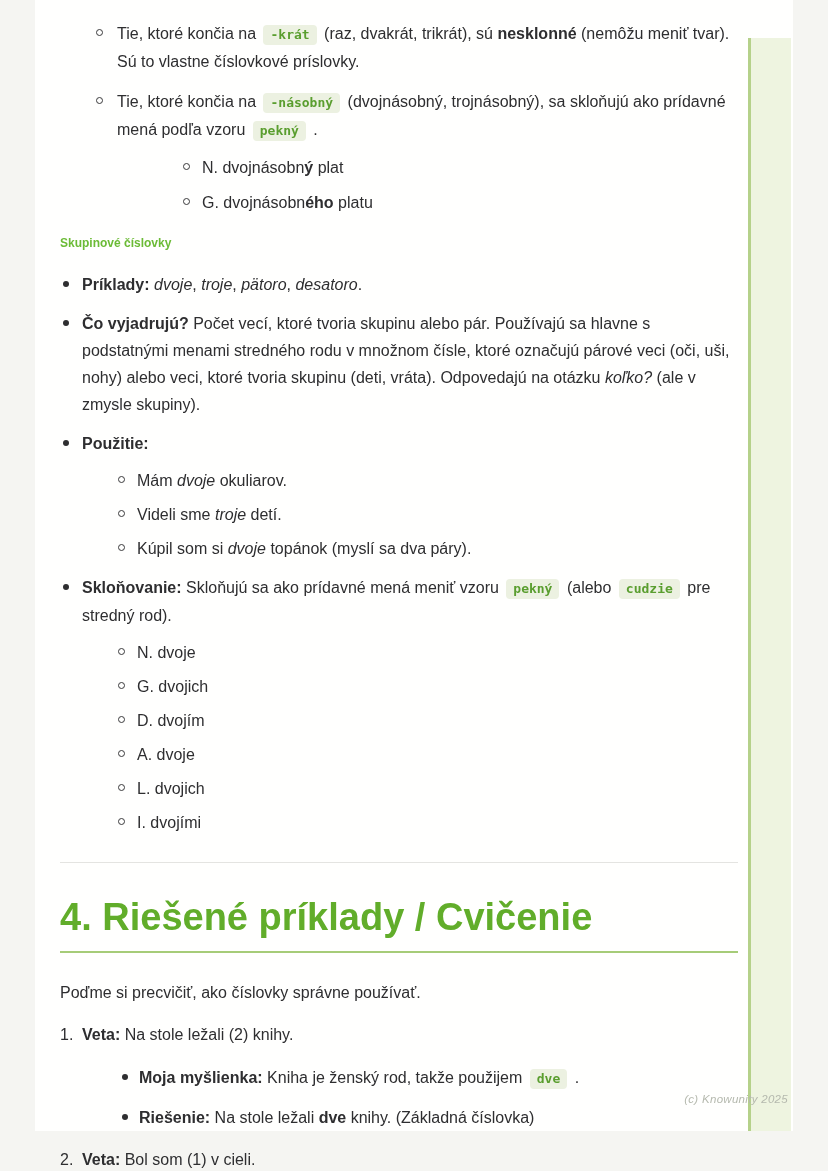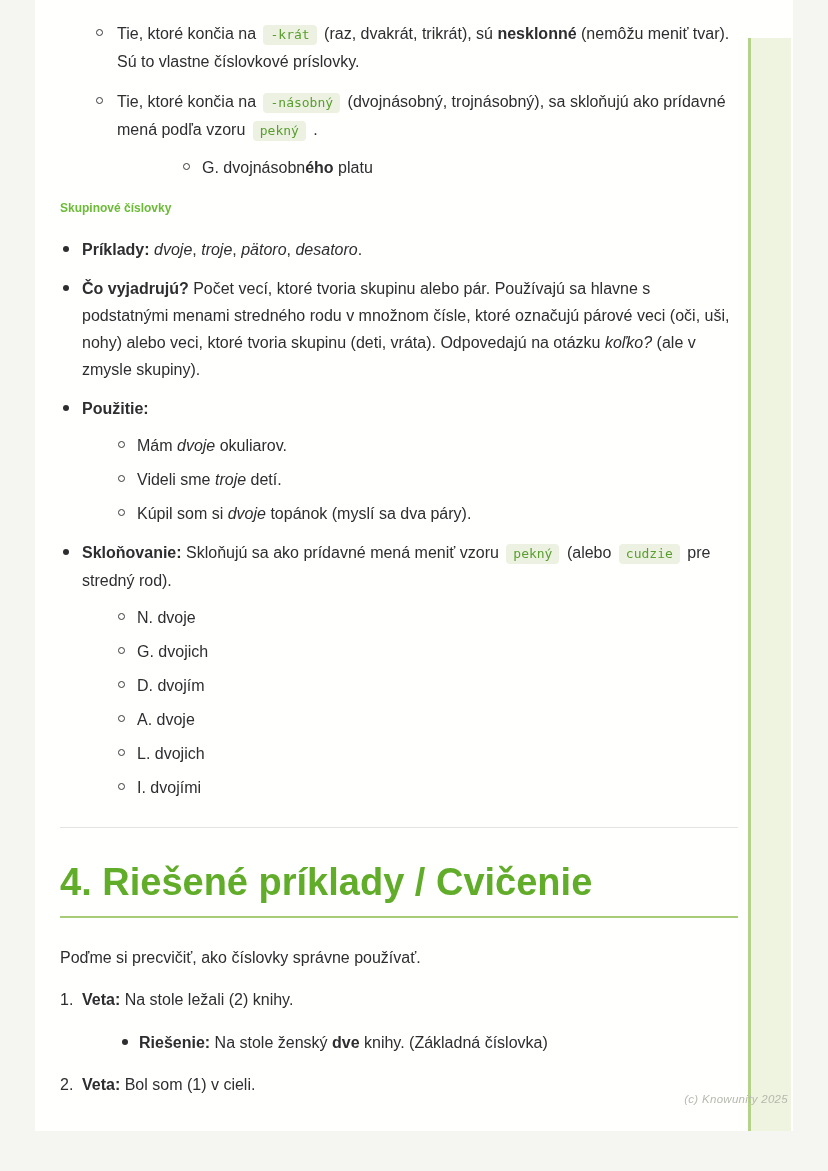--- a/index.html
+++ b/index.html
@@ -78,21 +78,21 @@
   .ul-ex-sub{margin-top:16px;}
   .ul-ex-sub > li{padding-left:35px;margin-bottom:12px;}
   .ul-ex-sub > li > .marker{left:18px;}
   .ol-ex > li{list-style:none;}
   .ex-sub-wrap{margin-left:22px;}
   
   .seg-b{font-weight:700;text-align:center;}
   .seg-i{font-style:italic;}
   .seg-code{
     font-family:"DejaVu Sans Mono",monospace;
-    font-size:13px;font-weight:400;
+    font-size:13px;font-weight:700;
     color:var(--badge-text);background:var(--badge-bg);
     padding:2px 7px 3px 7px;border-radius:4px;margin:0 3px;
     white-space:nowrap;
   }
   .watermark{
     position:absolute;right:5px;bottom:26px;z-index:3;
     font-size:11.5px;color:var(--watermark);letter-spacing:.3px;font-style:italic;
   }
 </style>
 </head>
@@ -105,20 +105,24 @@
 
     <ul class="ul-circle-a">
       <li>
         <span class="marker circle"></span>
         <span><span>Tie, ktoré končia na </span><span class="seg-code">-krát</span><span> (raz, dvakrát, trikrát), sú </span><span class="seg-b">nesklonné</span><span> (nemôžu meniť tvar). Sú to vlastne číslovkové príslovky.</span></span>
       </li>
       <li>
         <span class="marker circle"></span>
         <span><span>Tie, ktoré končia na </span><span class="seg-code">-násobný</span><span> (dvojnásobný, trojnásobný), sa skloňujú ako prídavné mená podľa vzoru </span><span class="seg-code">pekný</span><span> .</span></span>
         <ul class="ul-circle-b">
+          <li>
+            <span class="marker circle"></span>
+            <span><span>N. dvojnásobn</span><span class="seg-b">ý</span><span> plat</span></span>
+          </li>
           <li>
             <span class="marker circle"></span>
             <span><span>G. dvojnásobn</span><span class="seg-b">ého</span><span> platu</span></span>
           </li>
         </ul>
       </li>
     </ul>
 
     <h3 class="green-h3">Skupinové číslovky</h3>
 
@@ -188,21 +192,25 @@
     <p class="intro-p">Poďme si precvičiť, ako číslovky správne používať.</p>
 
     <ol class="ol-ex">
       <li>
         <span class="num">1.</span>
         <span><span class="seg-b">Veta:</span><span> Na stole ležali (2) knihy.</span></span>
         <div class="ex-sub-wrap">
           <ul class="ul-ex-sub">
             <li>
               <span class="marker disc"></span>
-              <span><span class="seg-b">Riešenie:</span><span> Na stole ženský </span><span class="seg-b">dve</span><span> knihy. (Základná číslovka)</span></span>
+              <span><span class="seg-b">Moja myšlienka:</span><span> Kniha je ženský rod, takže použijem </span><span class="seg-code">dve</span><span> .</span></span>
+            </li>
+            <li>
+              <span class="marker disc"></span>
+              <span><span class="seg-b">Riešenie:</span><span> Na stole ležali </span><span class="seg-b">dve</span><span> knihy. (Základná číslovka)</span></span>
             </li>
           </ul>
         </div>
       </li>
       <li>
         <span class="num">2.</span>
         <span><span class="seg-b">Veta:</span><span> Bol som (1) v cieli.</span></span>
       </li>
     </ol>
 

